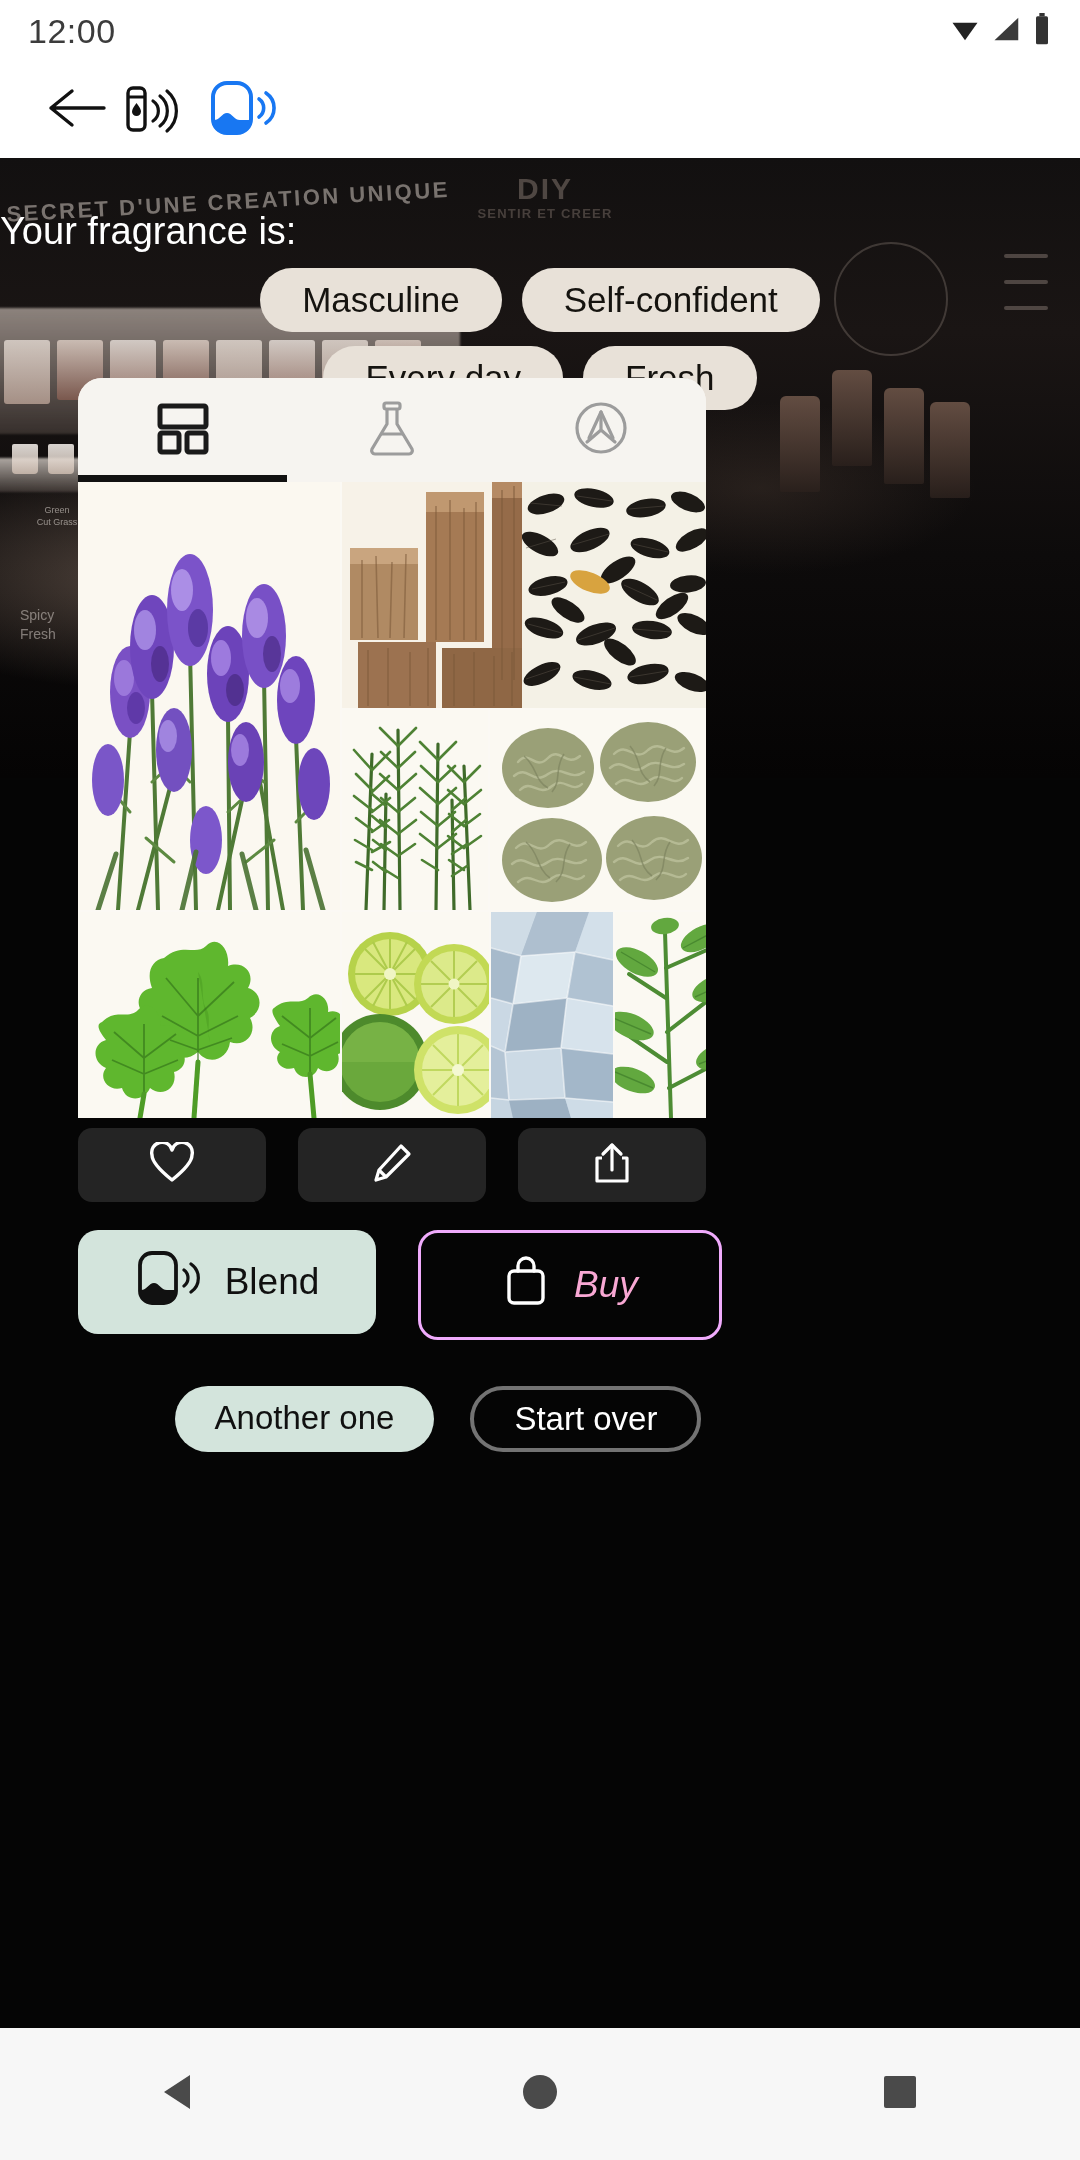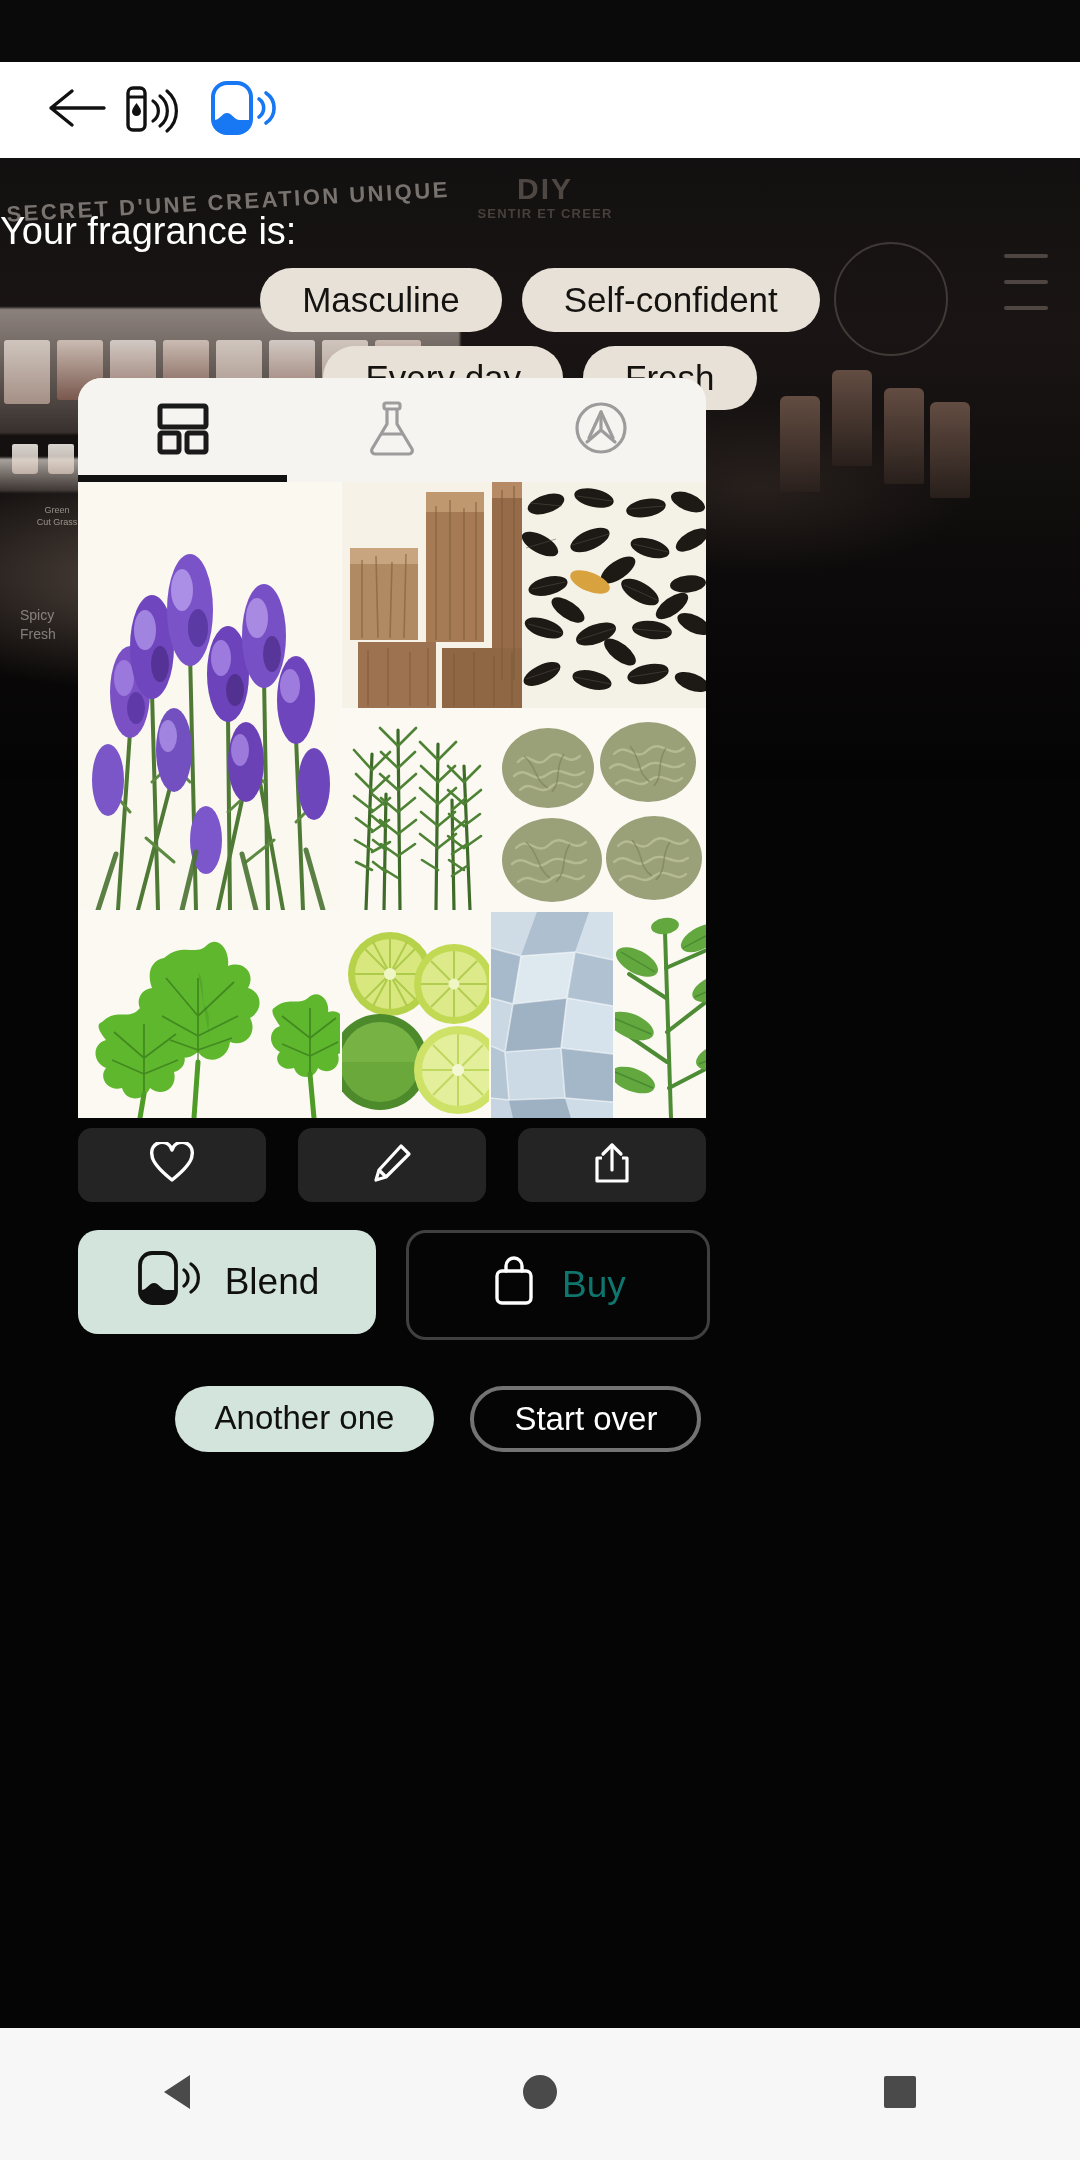--- a/index.html
+++ b/index.html
@@ -209,29 +209,29 @@
     position: absolute; top: 970px; left: 78px;
     width: 628px; display: flex; gap: 32px;
   }
   .action-btn {
     flex: 1; height: 74px; background: #242424;
     border-radius: 14px;
     display: flex; align-items: center; justify-content: center;
   }
   .cta-row {
     position: absolute; top: 1072px; left: 78px;
-    width: 628px; display: flex; gap: 30px;
+    width: 628px; display: flex; gap: 42px;
   }
   .cta {
     height: 104px; border-radius: 20px;
     display: flex; align-items: center; justify-content: center; gap: 24px;
     font-size: 37px;
   }
   .cta-blend { flex: 0 0 298px; background: #d3e4dc; color: #101010; }
-  .cta-buy { flex: 0 0 298px; background: transparent; color: #0f766e; border: 3px solid #404040; }
+  .cta-buy { flex: 0 0 298px; background: transparent; color: #f9a8d4; border: 3px solid #f0abfc; font-style: italic; }
 
   .footer-row {
     position: absolute; top: 1228px; left: 0; width: 876px;
     display: flex; justify-content: center; gap: 36px;
   }
   .pill {
     border-radius: 40px; font-size: 33px;
     padding: 13px 40px; white-space: nowrap;
   }
   .pill-filled { background: #d3e4dc; color: #101010; }
@@ -244,20 +244,42 @@
     background: #f7f7f7;
     display: flex; align-items: center; justify-content: space-around;
   }
   .navbtn { width: 120px; height: 90px; display:flex; align-items:center; justify-content:center;}
 </style>
 </head>
 <body>
 
 <div id="app">
 
+  <div class="statusbar">
+    <div class="status-time">12:00</div>
+    <div class="status-spacer"></div>
+    <div class="status-icons">
+      <span>
+        <svg width="34" height="30" viewBox="0 0 24 24">
+            <path d="M2 7 L22 7 L12 21 Z" fill="#222"></path>
+          </svg>
+      </span>
+      <span>
+        <svg width="32" height="30" viewBox="0 0 24 24">
+            <path d="M2 21 L21 21 L21 3 Z" fill="#3a3a3a"></path>
+          </svg>
+      </span>
+      <span>
+        <svg width="20" height="32" viewBox="0 0 12 24">
+            <rect x="4" y="0" width="4" height="2.5" fill="#333"></rect>
+            <rect x="1.5" y="2.5" width="9" height="21" rx="1.2" fill="#333"></rect>
+          </svg>
+      </span>
+    </div>
+  </div>
 
   <div class="appbar">
     <div class="back-btn">
       <span>
         <svg width="60" height="44" viewBox="0 0 60 44">
           <path d="M3 22 L56 22 M3 22 L24 5 M3 22 L24 39" stroke="#111" stroke-width="3.4" fill="none" stroke-linecap="round" stroke-linejoin="round"></path>
         </svg>
       </span>
     </div>
     <div class="appbar-actions">

